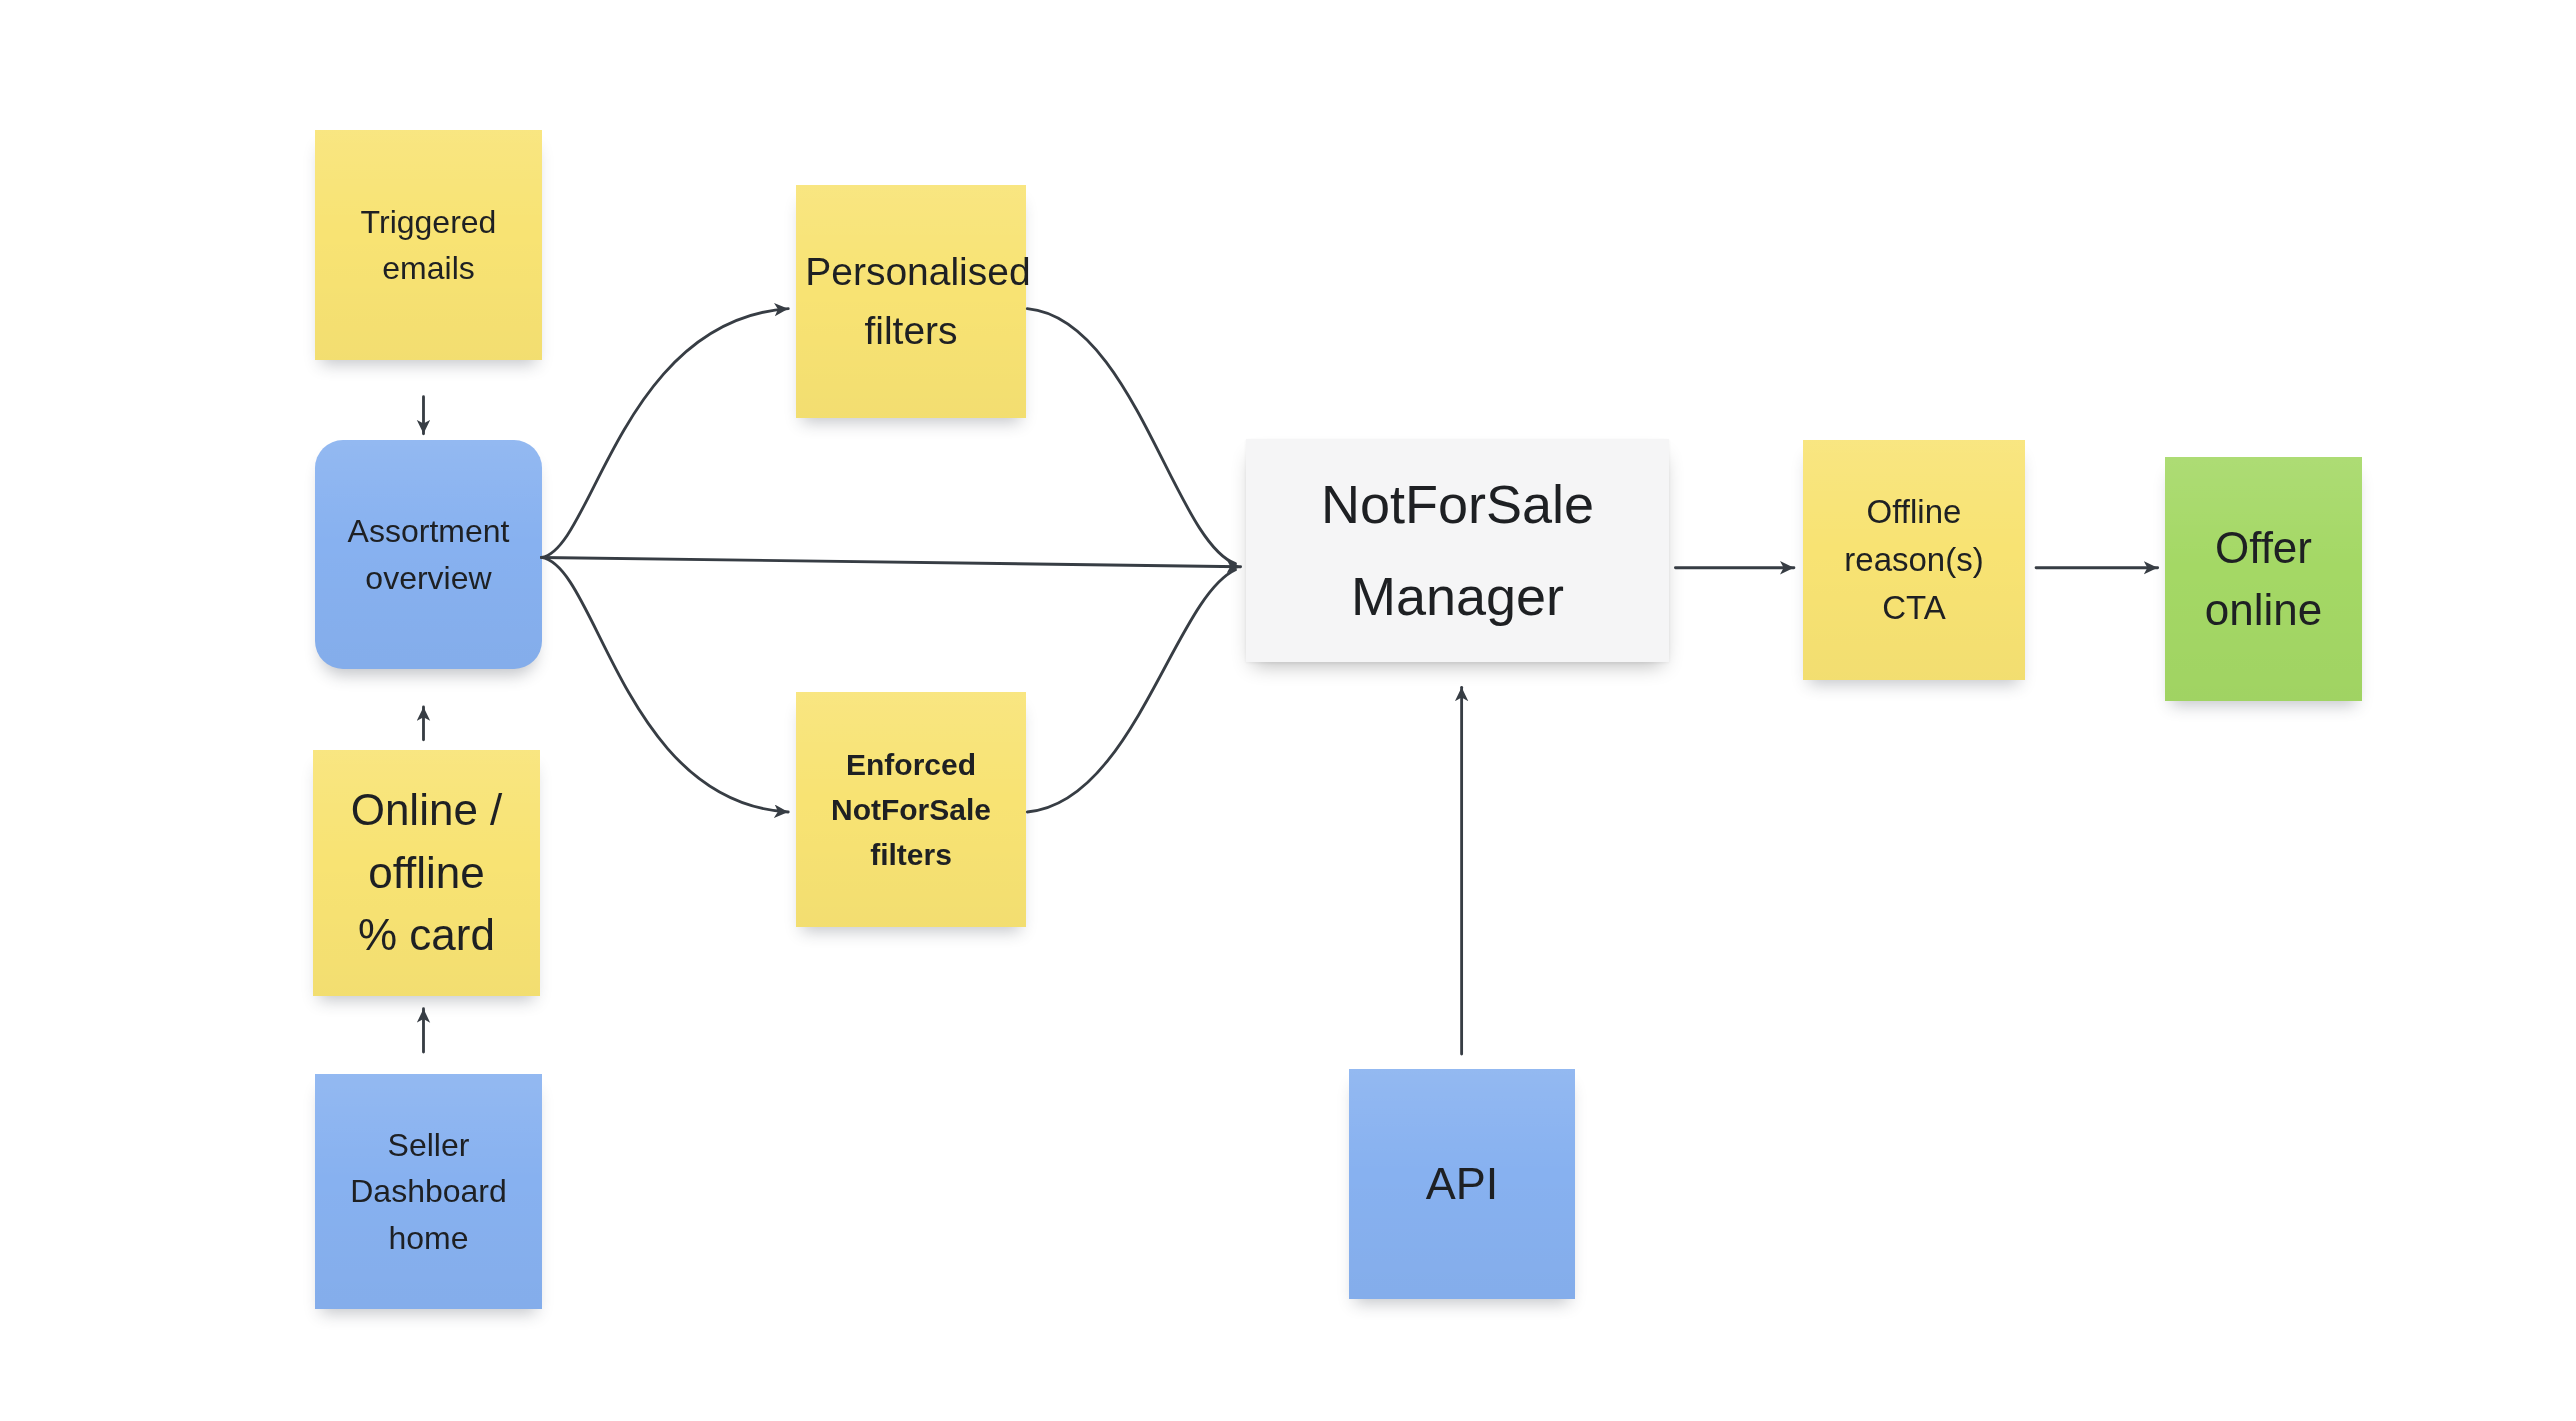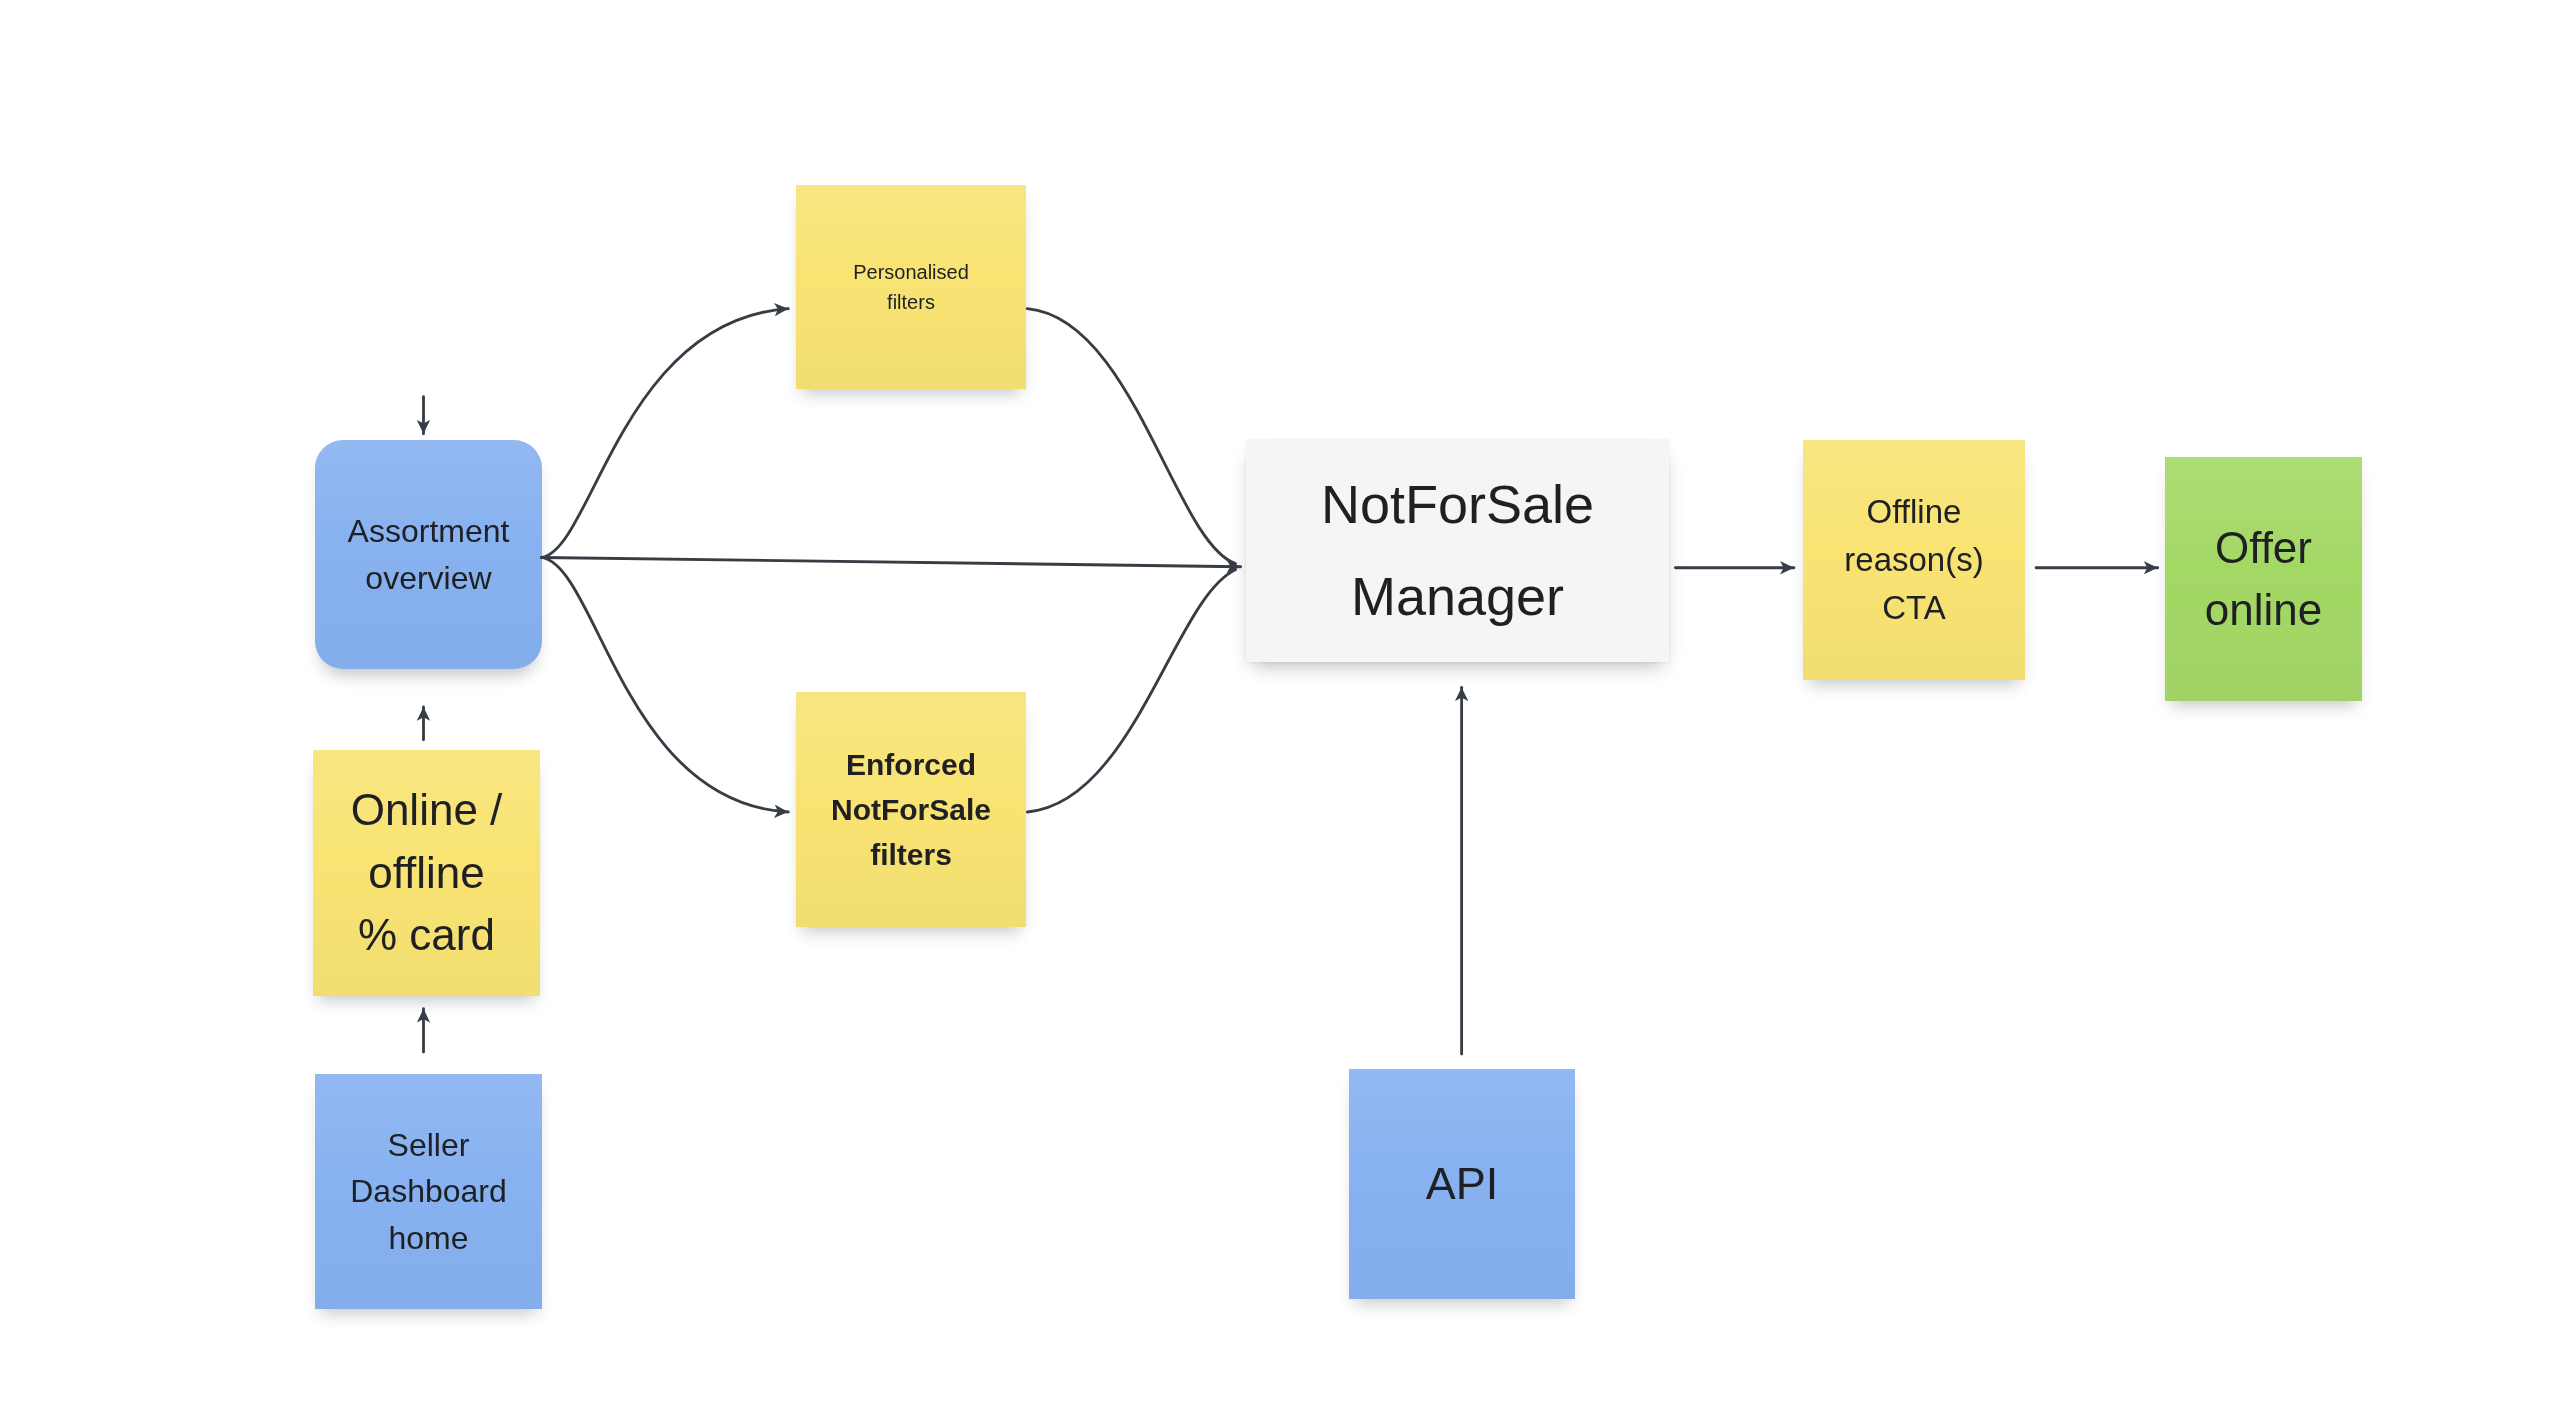--- a/index.html
+++ b/index.html
@@ -32,21 +32,21 @@
   }
   .panel {
     box-shadow: 0 10.3px 19.6px -7.2px rgba(0,0,0,0.30), 0 1px 3.1px rgba(0,0,0,0.05);
     background-image: none;
   }
   
   .n-triggered   { left: 315px;  top: 130px;  width: 227px; height: 230px; font-size: 32px;  line-height: 1.45; }
   .n-assortment  { left: 315px;  top: 440px;  width: 227px; height: 229px; font-size: 32px;  line-height: 1.45; border-radius: 28px; }
   .n-online      { left: 313px;  top: 750px; width: 227px; height: 246px; font-size: 44px;  line-height: 1.42; }
   .n-seller      { left: 315px;  top: 1074px; width: 227px; height: 235px; font-size: 32px;  line-height: 1.45; }
-  .n-personalised{ left: 796px; top: 185px;  width: 230px; height: 204px; font-size: 20px;  line-height: 1.5; }
+  .n-personalised{ left: 796px; top: 185px;  width: 230px; height: 233px; font-size: 39px;  line-height: 1.5; }
   .n-enforced    { left: 796px; top: 692px; width: 230px; height: 235px; font-size: 30px;  line-height: 1.5; font-weight: bold; }
   .n-manager     { left: 1246px; top: 439px;  width: 423px; height: 223px; font-size: 54px; line-height: 1.7; }
   .n-api         { left: 1349px; top: 1069px; width: 226px; height: 230px; font-size: 45px; line-height: 1.3; }
   .n-cta         { left: 1803px; top: 440px;  width: 222px; height: 240px; font-size: 33px;  line-height: 1.45; }
   .n-offer       { left: 2165px; top: 457px;  width: 197px; height: 244px; font-size: 44px;  line-height: 1.42; }
   
   #edges {
     position: absolute;
     left: 0; top: 0;
     width: 2627px;
@@ -57,20 +57,24 @@
     fill: none;
     stroke-width: 5.5px;
     stroke-linecap: round;
   }
 </style>
 </head>
 <body>
 
 <div id="canvas" style="background-color: rgb(255, 255, 255);">
 
+  <div class="note n-triggered" style="background-color: rgb(248, 227, 115);">
+    <span class="note-label" style="color: rgb(30, 32, 35);">Triggered
+emails</span>
+  </div>
 
   <div class="note n-assortment" style="background-color: rgb(135, 177, 240);">
     <span class="note-label" style="color: rgb(30, 32, 35);">Assortment
 overview</span>
   </div>
 
   <div class="note n-online" style="background-color: rgb(248, 227, 115);">
     <span class="note-label" style="color: rgb(30, 32, 35);">Online /
 offline
 % card</span>

